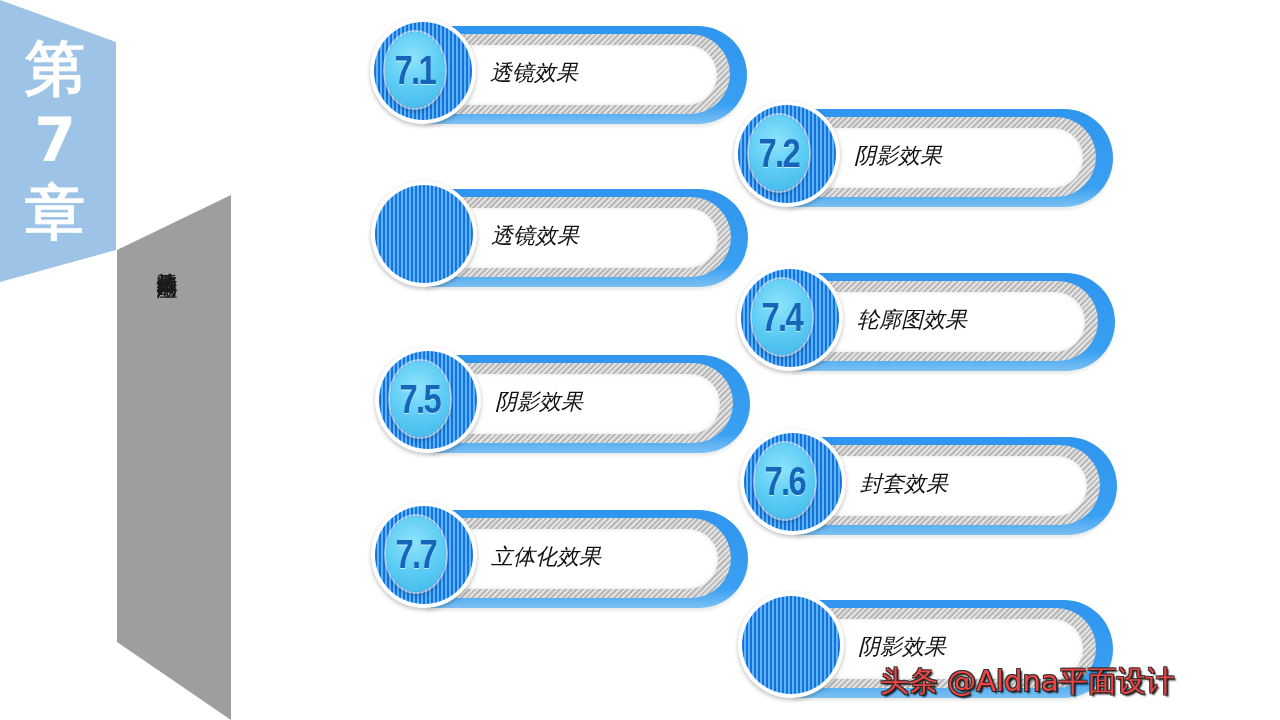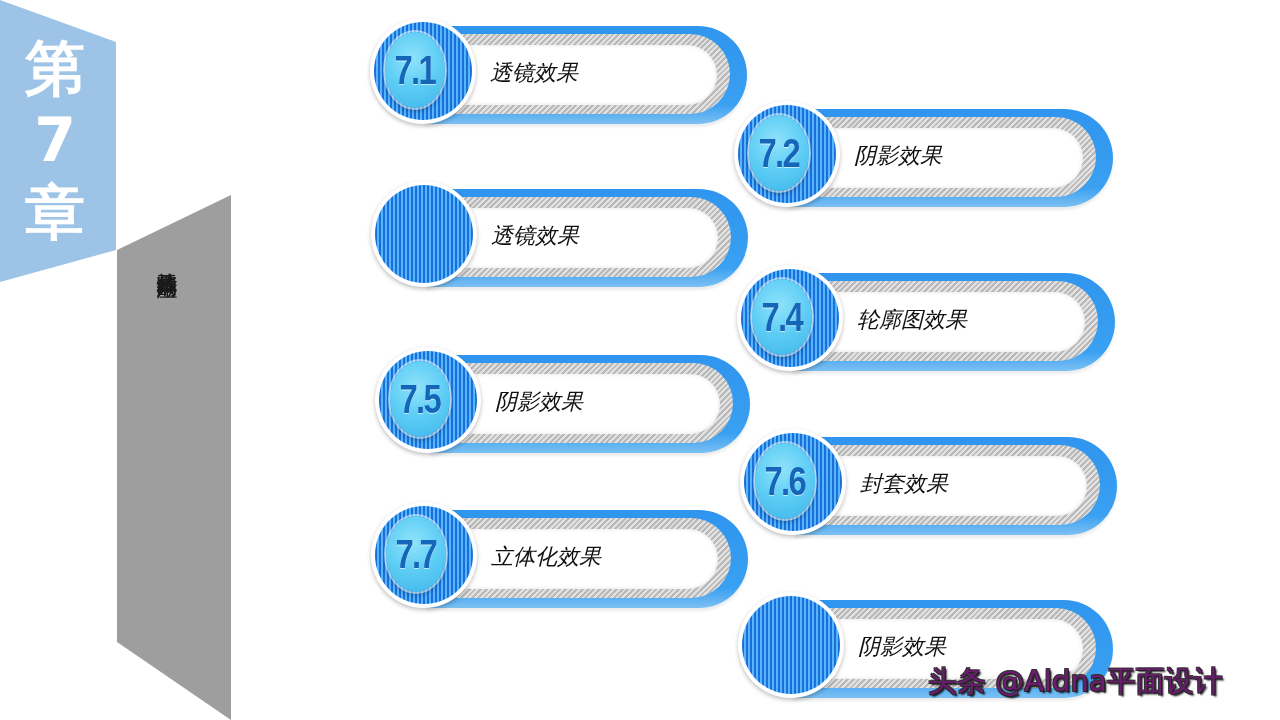--- a/index.html
+++ b/index.html
@@ -72,22 +72,22 @@
       display: flex; align-items: center; justify-content: center;
     }
     .badge-num {
       font-family: "Liberation Sans", sans-serif; font-weight: bold;
       font-size: 40px; color: #1565b8; letter-spacing: -2px;
       transform: scaleX(0.82);
       text-shadow: 0 1px 0 rgba(255,255,255,0.6);
     }
 
     .watermark {
-      position: absolute; left: 928px; top: 662px;
-      font-family: "DejaVu Sans", sans-serif; font-size: 29px; color: #701a75;
+      position: absolute; left: 880px; top: 662px;
+      font-family: "DejaVu Sans", sans-serif; font-size: 29px; color: #ef4444;
       text-shadow: 1px 1px 0 #222, -1px -1px 0 #333, 1px -1px 0 #333, -1px 1px 0 #333, 2px 2px 2px #000;
       white-space: nowrap;
     }
   </style>
 </head>
 <body>
 
 <div class="band-blue"></div>
 <div class="chapter">
   <span>第</span>

